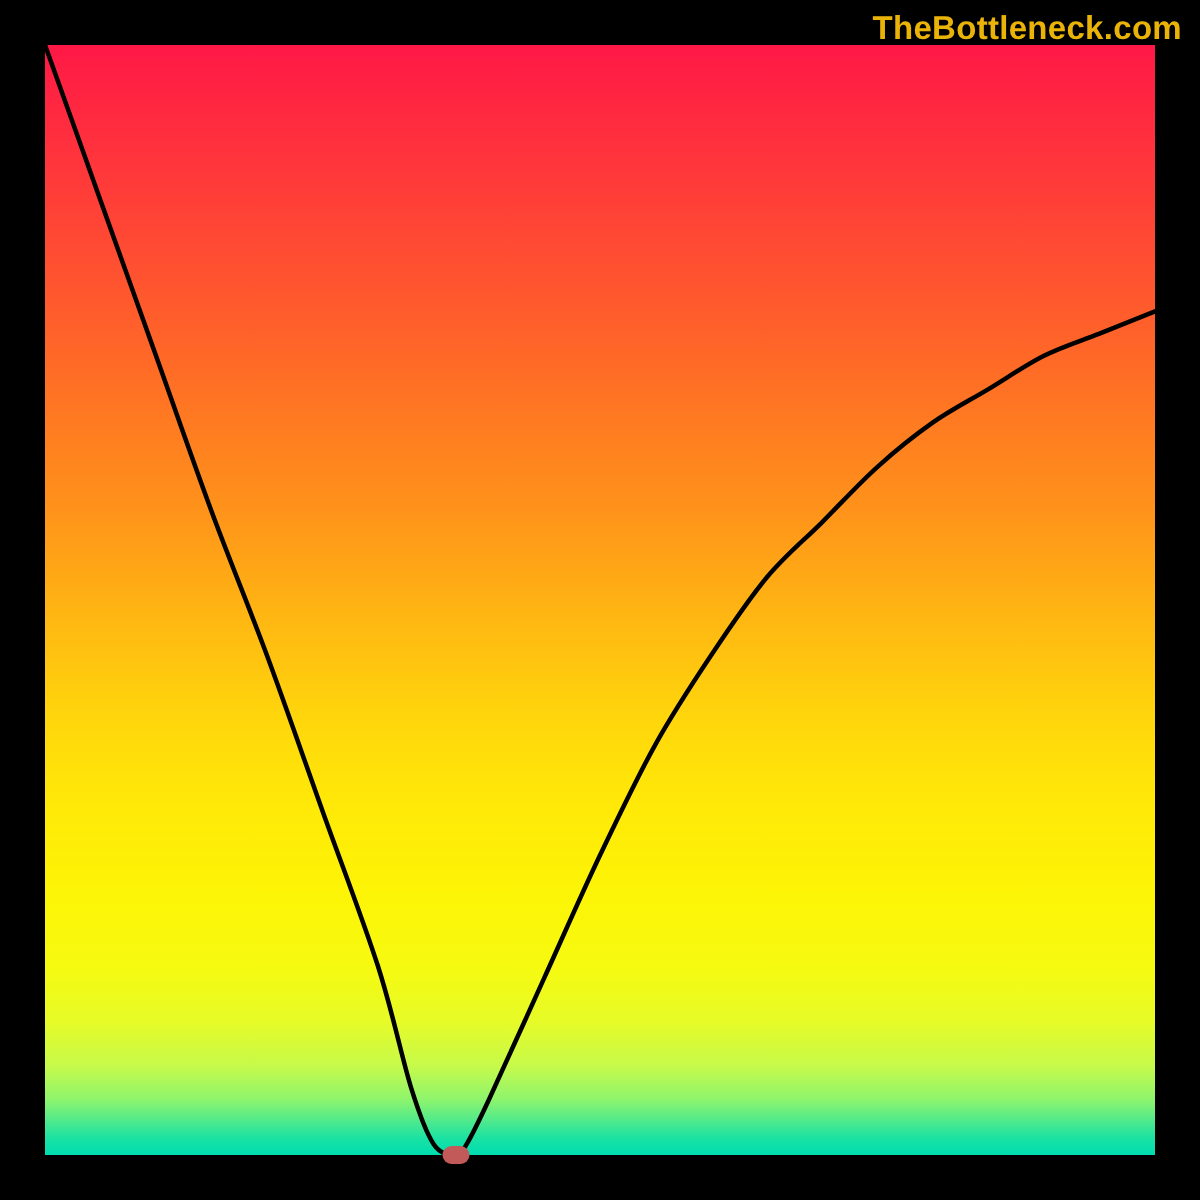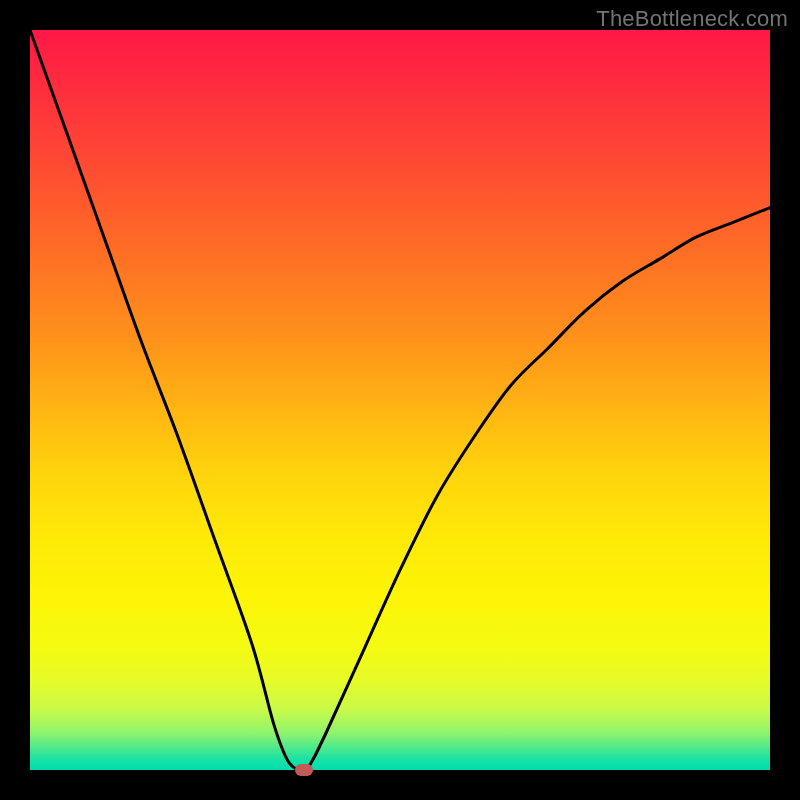--- a/index.html
+++ b/index.html
@@ -41,23 +41,23 @@
       #8ef46d 95%,
       #4de98d 97%,
       #1ae2a3 98.5%,
       #00ddb0 100%
     );
   }
   .watermark {
     position: absolute;
     top: 6px;
     right: 12px;
-    color: #737373;
+    color: #eab308;
     font-size: 22px;
-    font-weight: 400;
+    font-weight: 700;
     letter-spacing: 0.2px;
     user-select: none;
   }
   svg.curve {
     position: absolute;
     left: 0;
     top: 0;
     width: 740px;
     height: 740px;
     overflow: visible;

